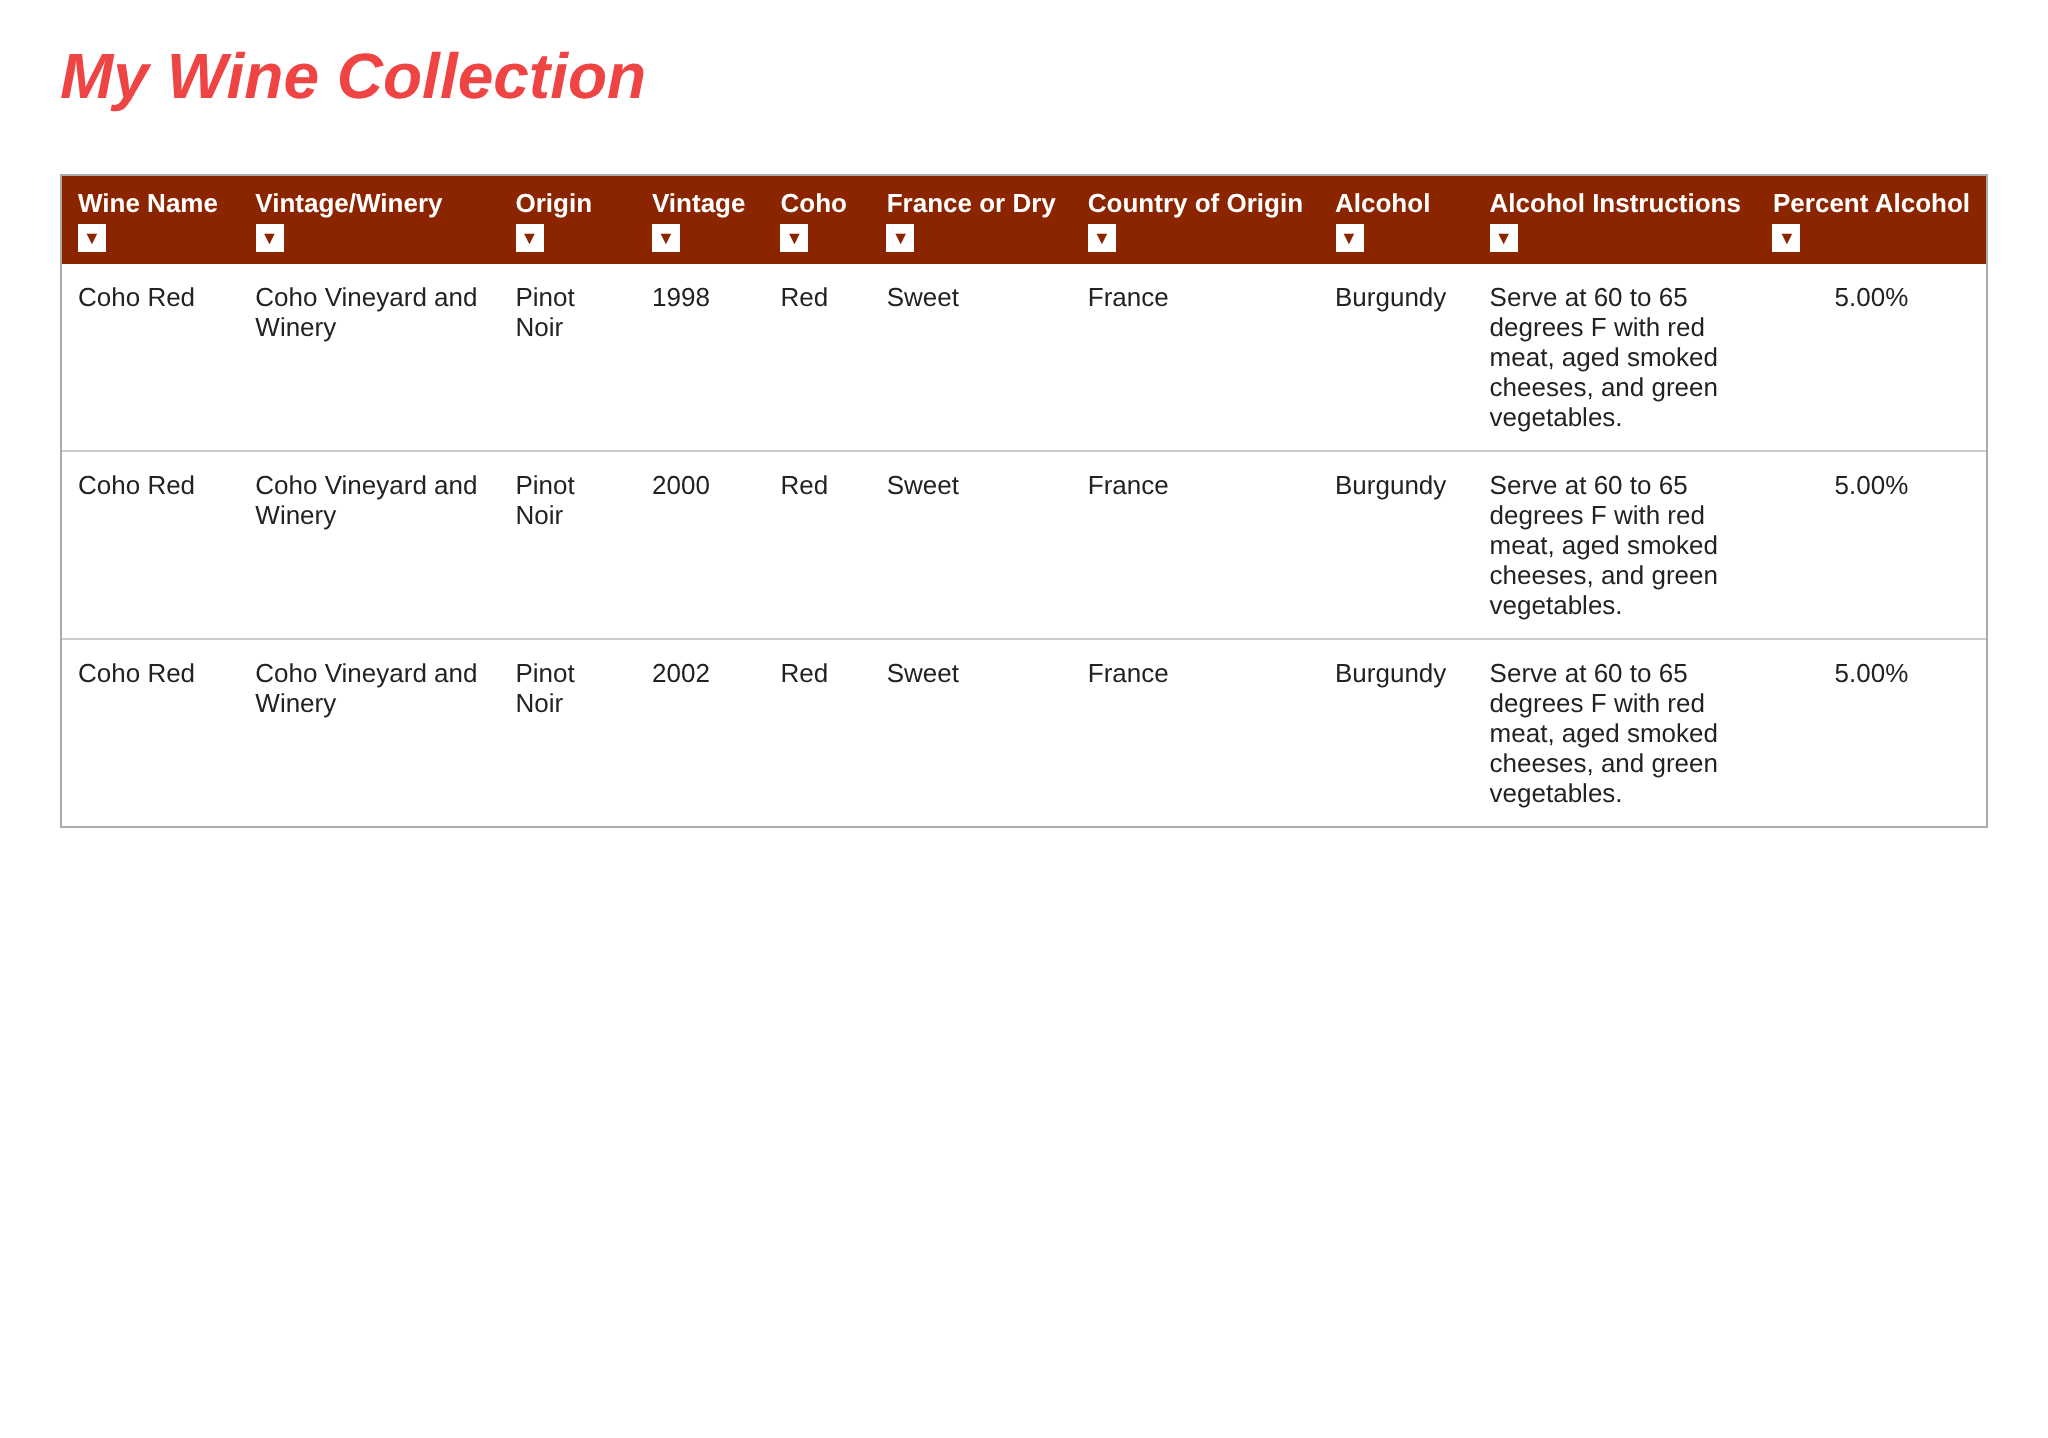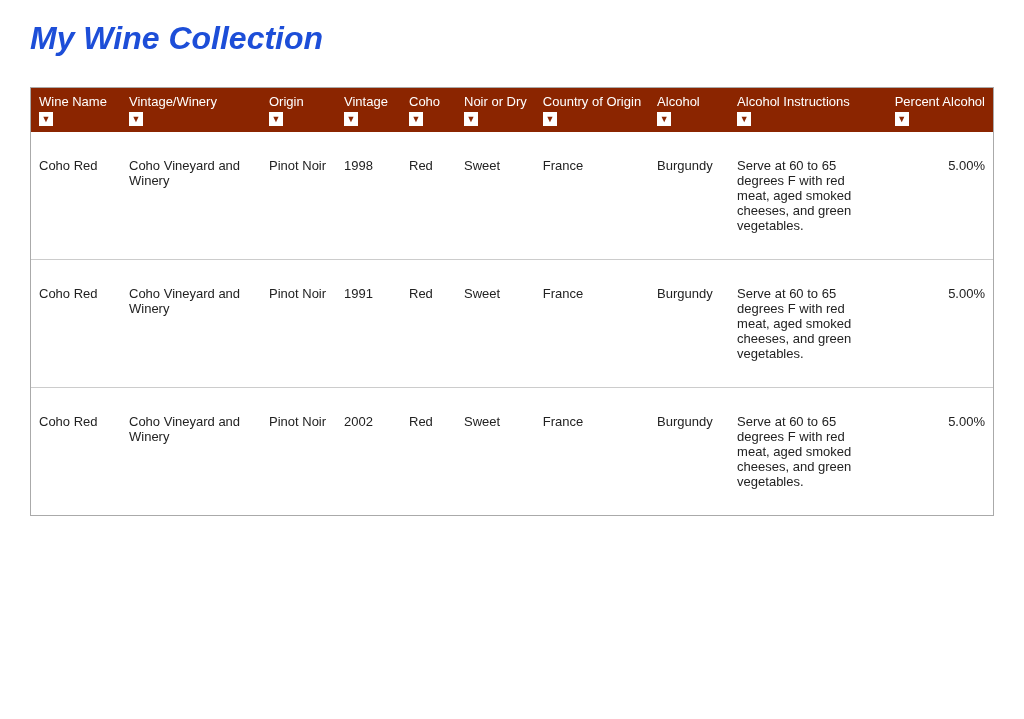--- a/index.html
+++ b/index.html
@@ -6,41 +6,41 @@
     body {
       background: #fff;
       font-family: Arial, sans-serif;
       font-size: 13px;
       color: #222;
       padding: 20px 30px;
     }
     h1 {
       font-size: 32px;
       font-weight: bold;
-      color: #1d4ed8;
+      color: #ef4444;
       margin-bottom: 30px;
       font-style: italic;
     }
     .table-wrapper {
       width: 100%;
       border: 1px solid #aaa;
       overflow: hidden;
     }
     table {
       width: 100%;
       border-collapse: collapse;
     }
     thead tr {
       background-color: #8B2500;
       color: #fff;
     }
     thead th {
       padding: 6px 8px;
       text-align: left;
-      font-weight: normal;
+      font-weight: bold;
       font-size: 13px;
       vertical-align: top;
       white-space: nowrap;
     }
     thead th .col-header-content {
       display: flex;
       flex-direction: column;
     }
     thead th .col-label {
       display: block;
@@ -57,35 +57,35 @@
       margin-top: 3px;
       cursor: pointer;
     }
     tbody tr {
       border-bottom: 1px solid #ccc;
     }
     tbody tr:last-child {
       border-bottom: none;
     }
     tbody td {
-      padding: 26px 8px;
+      padding: 9px 8px;
       vertical-align: top;
       font-size: 13px;
     }
     .th-wine-name { width: 90px; }
     .th-vineyard { width: 140px; }
     .th-variety { width: 75px; }
     .th-vintage { width: 65px; }
     .th-color { width: 55px; }
     .th-sweet { width: 70px; }
     .th-country { width: 80px; }
     .th-region { width: 80px; }
     .th-serving { width: auto; }
     .th-percent { width: 75px; text-align: right; }
-    .td-percent { text-align: right; }
+    .td-percent { text-align: center; }
   </style>
 </head>
 <body>
 
 <h1>My Wine Collection</h1>
 
 <div class="table-wrapper">
   <table>
     <thead>
       <tr>
@@ -114,21 +114,21 @@
           </div>
         </th>
         <th class="th-color">
           <div class="col-header-content">
             <span class="col-label">Coho</span>
             <span class="dropdown-arrow">▼</span>
           </div>
         </th>
         <th class="th-sweet">
           <div class="col-header-content">
-            <span class="col-label">Noir or Dry</span>
+            <span class="col-label">France or Dry</span>
             <span class="dropdown-arrow">▼</span>
           </div>
         </th>
         <th class="th-country">
           <div class="col-header-content">
             <span class="col-label">Country of Origin</span>
             <span class="dropdown-arrow">▼</span>
           </div>
         </th>
         <th class="th-region">
@@ -161,21 +161,21 @@
           <td>Sweet</td>
           <td>France</td>
           <td>Burgundy</td>
           <td>Serve at 60 to 65 degrees F with red meat, aged smoked cheeses, and green vegetables.</td>
           <td class="td-percent">5.00%</td>
         </tr>
         <tr>
           <td>Coho Red</td>
           <td>Coho Vineyard and Winery</td>
           <td>Pinot Noir</td>
-          <td>1991</td>
+          <td>2000</td>
           <td>Red</td>
           <td>Sweet</td>
           <td>France</td>
           <td>Burgundy</td>
           <td>Serve at 60 to 65 degrees F with red meat, aged smoked cheeses, and green vegetables.</td>
           <td class="td-percent">5.00%</td>
         </tr>
         <tr>
           <td>Coho Red</td>
           <td>Coho Vineyard and Winery</td>

